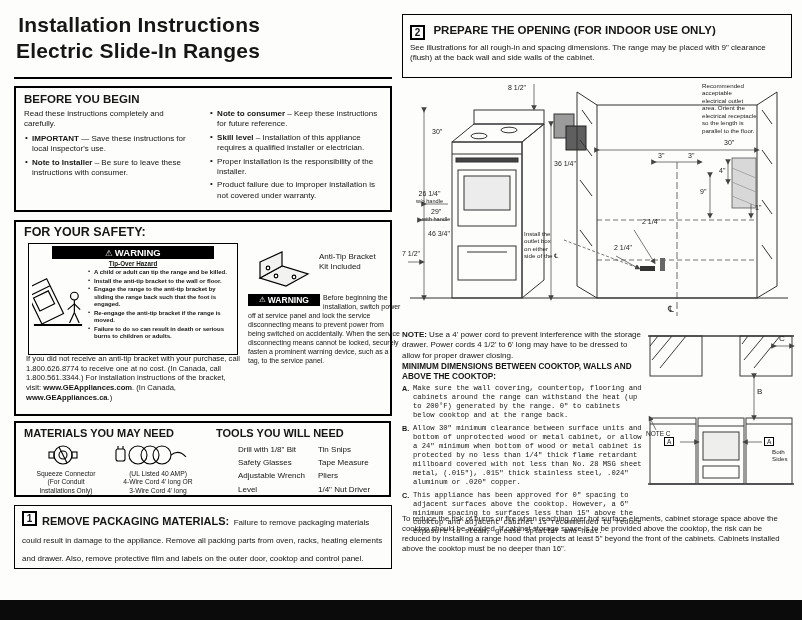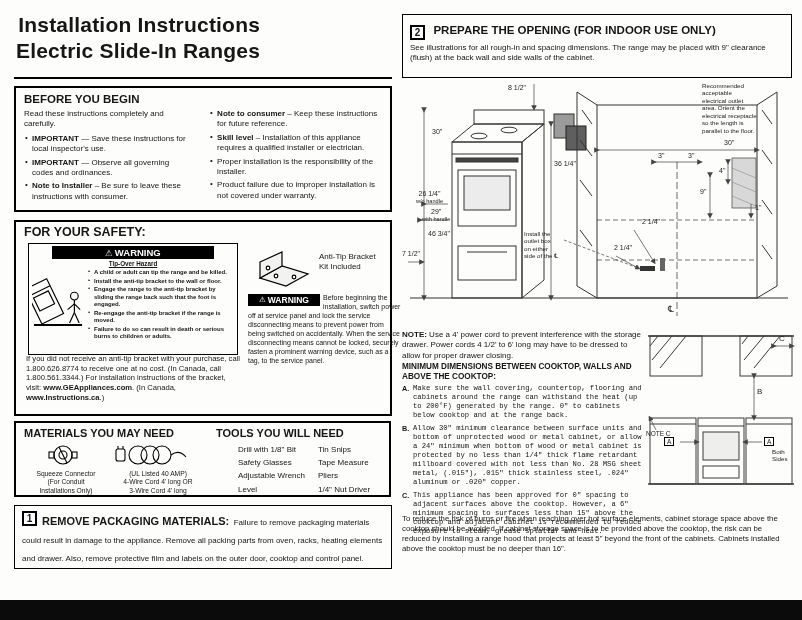--- a/index.html
+++ b/index.html
@@ -46,21 +46,20 @@
     <div class="title">Electric Slide-In Ranges</div>
   </div>
   <div class="abs rule" style="left:14px; top:77px; width:378px;"></div>
 
   <section class="abs box" style="left:14px; top:86px; width:378px; height:126px; padding:5px 8px;">
     <div class="h-box">BEFORE YOU BEGIN</div>
     <div style="display:flex; gap:19px; margin-top:4px;">
       <div style="width:49%;">
         <div class="txt" style="margin-bottom:4px;">Read these instructions completely and carefully.</div>
         <div class="bullet txt"><b>IMPORTANT</b><span> — Save these instructions for local inspector's use.</span></div>
-        <div class="bullet txt"><b>IMPORTANT</b><span> — Observe all governing codes and ordinances.</span></div>
         <div class="bullet txt"><b>Note to Installer</b><span> – Be sure to leave these instructions with consumer.</span></div>
       </div>
       <div style="width:51%;">
         <div class="bullet txt"><b>Note to consumer</b><span> – Keep these instructions for future reference.</span></div>
         <div class="bullet txt"><b>Skill level</b><span> – Installation of this appliance requires a qualified installer or electrician.</span></div>
         <div class="bullet txt"><b></b><span>Proper installation is the responsibility of the installer.</span></div>
         <div class="bullet txt"><b></b><span>Product failure due to improper installation is not covered under warranty.</span></div>
       </div>
     </div>
   </section>
@@ -115,21 +114,21 @@
 
     <div class="abs txt7" style="left:232px; top:72px; width:153px;">
       <span class="banner" style="float:left; width:72px; height:12px; font-size:8.5px; margin:0 3px 1px 0;">
         <span style="font-size:7.5px;">⚠</span>
         <span>WARNING</span>
       </span>
       <span>Before beginning the installation, switch power off at service panel and lock the service disconnecting means to prevent power from being switched on accidentally. When the service disconnecting means cannot be locked, securely fasten a prominent warning device, such as a tag, to the service panel.</span>
     </div>
 
     <div class="abs" style="left:10px; top:132px; width:216px; font-size:7.6px; line-height:1.28;">
-      <span>If you did not receive an anti-tip bracket with your purchase, call 1.800.626.8774 to receive one at no cost. (In Canada, call 1.800.561.3344.) For installation instructions of the bracket, visit: </span><b>www.GEAppliances.com</b><span>. (In Canada, </span><b>www.Instructions.ca</b><span>.)</span>
+      <span>If you did not receive an anti-tip bracket with your purchase, call 1.800.626.8774 to receive one at no cost. (In Canada, call 1.800.561.3344.) For installation instructions of the bracket, visit: </span><b>www.GEAppliances.com</b><span>. (In Canada, </span><b>www.GEAppliances.ca</b><span>.)</span>
     </div>
   </section>
 
   <section class="abs box" style="left:14px; top:421px; width:377px; height:76px;">
     <div class="abs h-box" style="left:8px; top:4px; font-size:11px;">MATERIALS YOU MAY NEED</div>
     <div class="abs h-box" style="left:200px; top:4px; font-size:11px;">TOOLS YOU WILL NEED</div>
 
     <svg class="abs" style="left:32px; top:19px;" width="30" height="27" viewBox="0 0 30 27">
       <g stroke="#000" fill="none" stroke-width="1.1">
         <circle cx="15" cy="13" r="9"></circle>

